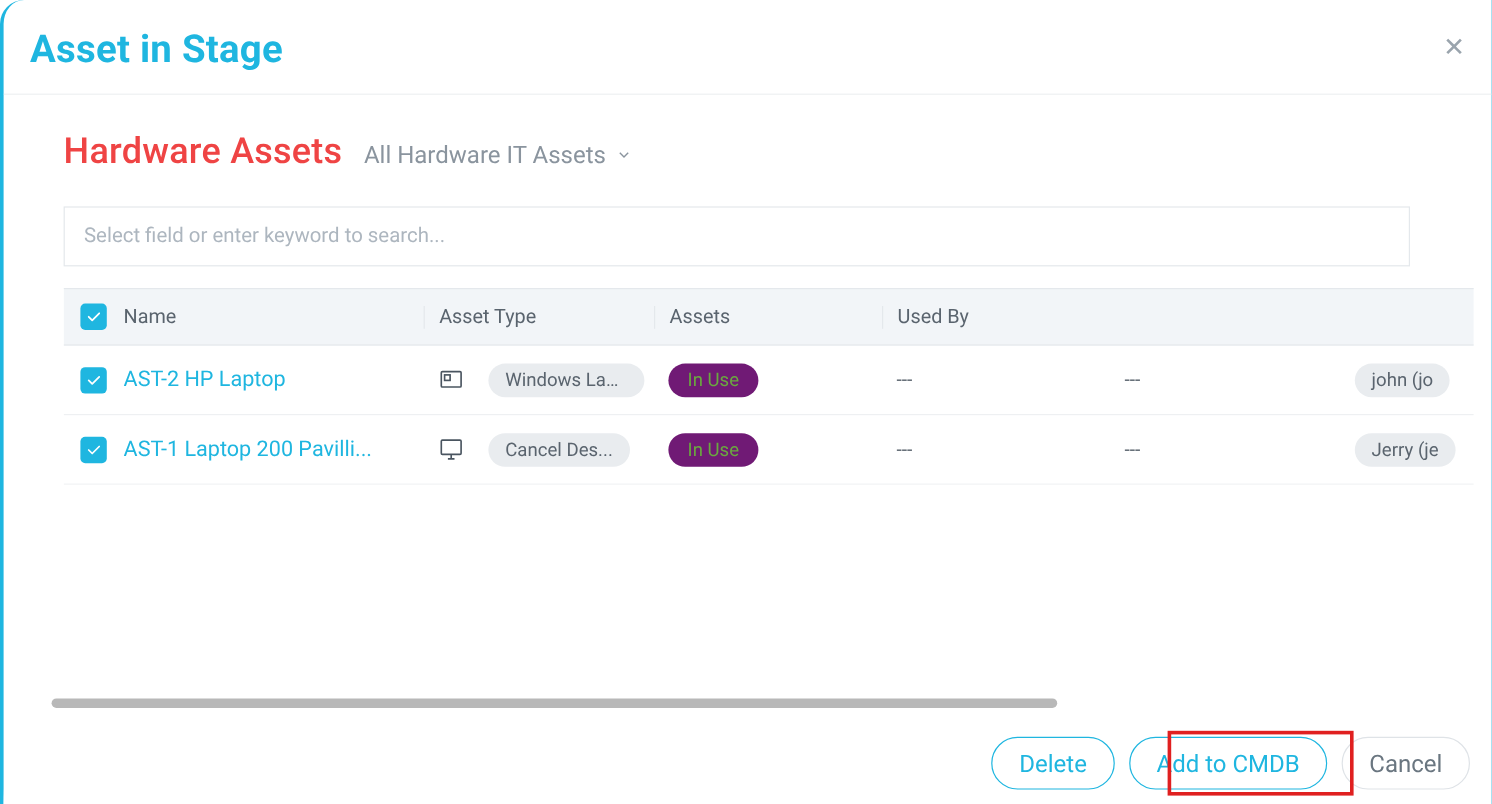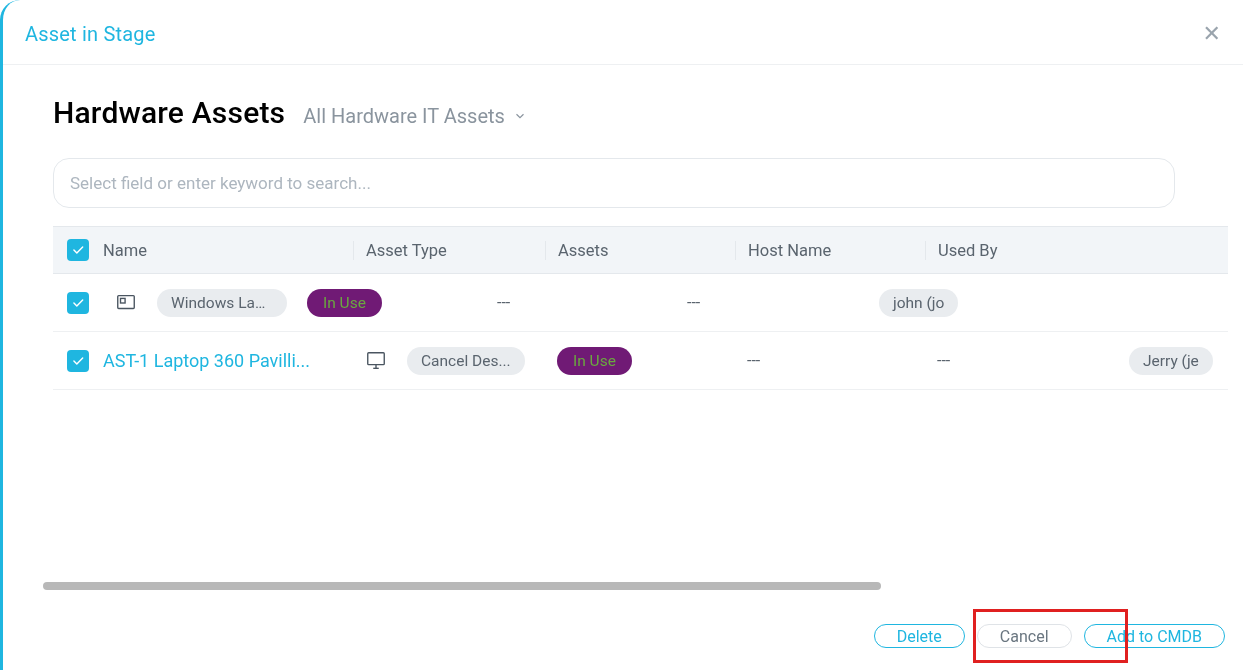--- a/index.html
+++ b/index.html
@@ -12,33 +12,33 @@
       border-top-left-radius: 20px;
       overflow: hidden;
     }
     .top-header {
       display: flex;
       justify-content: space-between;
       align-items: center;
       padding: 22px 22px 18px 22px;
       border-bottom: 1px solid #eef0f2;
     }
-    .title { color: #1fb6e0; font-size: 20px; font-weight: 400; letter-spacing: 0.2px; }
+    .title { color: #1fb6e0; font-size: 32px; font-weight: 700; letter-spacing: 0.2px; }
     .close-x { color: #9aa4ad; font-size: 22px; cursor: pointer; font-weight: 300; line-height: 1; }
     .content { padding: 30px 0 0 50px; }
     .page-head { display: flex; align-items: baseline; gap: 18px; margin-bottom: 28px; }
-    .page-title { color: #000000; font-size: 30px; font-weight: 500; letter-spacing: 0.2px; text-align: center; }
+    .page-title { color: #ef4444; font-size: 30px; font-weight: 500; letter-spacing: 0.2px; text-align: center; }
     .subtitle-row { display: flex; align-items: center; gap: 8px; color: #8a949e; font-size: 20px; cursor: pointer; }
     .chev { width: 14px; height: 14px; }
     .chev path { stroke: #8a949e; stroke-width: 2; fill: none; }
     .search-box {
       width: 1122px;
       height: 50px;
       border: 1px solid #e4e8ec;
-      border-radius: 16px;
+      border-radius: 0;
       padding: 0 16px;
       font-size: 17px;
       color: #4a5560;
       margin-bottom: 18px;
       outline: none;
     }
     .search-box::placeholder { color: #adb6bf; }
     .table-wrap { width: 1175px; overflow-x: hidden; position: relative; }
     .header-row, .data-row { display: flex; align-items: center; min-width: 1200px; }
     .header-row {
@@ -78,21 +78,21 @@
     .hscroll {
       position: absolute; left: 40px; width: 838px; height: 8px;
       top: 582px; background: #b8b8b8; border-radius: 4px;
     }
     .footer {
       position: absolute; bottom: 0; left: 0; right: 0;
       height: 68px; display: flex; justify-content: flex-end;
       align-items: center; gap: 12px; padding-right: 18px;
     }
     .btn {
-      height: 24px; padding: 0 22px; border-radius: 22px; font-size: 16px;
+      height: 44px; padding: 0 22px; border-radius: 22px; font-size: 20px;
       cursor: pointer; background: #fff; display: flex; align-items: center;
     }
     .btn-del { border: 1.5px solid #1fb6e0; color: #1fb6e0; }
     .btn-add { border: 1.5px solid #1fb6e0; color: #1fb6e0; }
     .btn-cancel { border: 1.5px solid #dfe3e7; color: #6a7680; }
     .highlight-box {
       position: absolute;
       border: 3px solid #e02020;
       pointer-events: none;
     }
@@ -123,32 +123,34 @@
       <div class="col-check">
         <div class="chk">
           <svg viewBox="0 0 24 24">
               <path d="M5 12l5 5L20 7"></path>
             </svg>
         </div>
       </div>
       <div class="col-name th">Name</div>
       <div class="col-type th">Asset Type</div>
       <div class="col-status th">Assets</div>
-      <div class="col-host th">Host Name</div>
       <div class="col-used th">Used By</div>
     </div>
 
     <div class="data-row">
       <div class="col-check">
         <div class="chk">
           <svg viewBox="0 0 24 24">
               <path d="M5 12l5 5L20 7"></path>
             </svg>
         </div>
       </div>
+      <div class="col-name">
+          <div class="asset-name">AST-2 HP Laptop</div>
+        </div>
       <div class="col-type">
         <div class="type-cell">
           <svg class="type-icon" viewBox="0 0 24 24">
             <rect x="3" y="4" width="18" height="14" rx="1"></rect>
             <rect x="6" y="7" width="5" height="5"></rect>
           </svg>
           <div class="pill">Windows Lap...</div>
         </div>
       </div>
       <div class="col-status"><span class="status-pill">In Use</span></div>
@@ -159,21 +161,21 @@
 
     <div class="data-row">
       <div class="col-check">
         <div class="chk">
           <svg viewBox="0 0 24 24">
               <path d="M5 12l5 5L20 7"></path>
             </svg>
         </div>
       </div>
       <div class="col-name">
-          <div class="asset-name">AST-1 Laptop 360 Pavilli...</div>
+          <div class="asset-name">AST-1 Laptop 200 Pavilli...</div>
         </div>
       <div class="col-type">
         <div class="type-cell">
           <svg class="type-icon" viewBox="0 0 24 24">
             <rect x="3" y="3" width="18" height="13" rx="1"></rect>
             <line x1="9" y1="20" x2="15" y2="20"></line>
             <line x1="12" y1="16" x2="12" y2="20"></line>
           </svg>
           <div class="pill">Cancel Des...</div>
         </div>
@@ -183,17 +185,17 @@
       <div class="col-ip dash">---</div>
       <div class="col-used"><span class="used-pill">Jerry (je</span></div>
     </div>
   </div>
 </div>
 
 <div class="hscroll"></div>
 
 <div class="footer">
   <button class="btn btn-del">Delete</button>
+  <button id="addcmdb" class="btn btn-add">Add to CMDB</button>
   <button class="btn btn-cancel">Cancel</button>
-  <button id="addcmdb" class="btn btn-add">Add to CMDB</button>
 </div>
 
 <div class="highlight-box" id="hl" style="left: 969.812px; top: 609px; width: 155.484px; height: 54px;"></div>
 
 </body></html>

